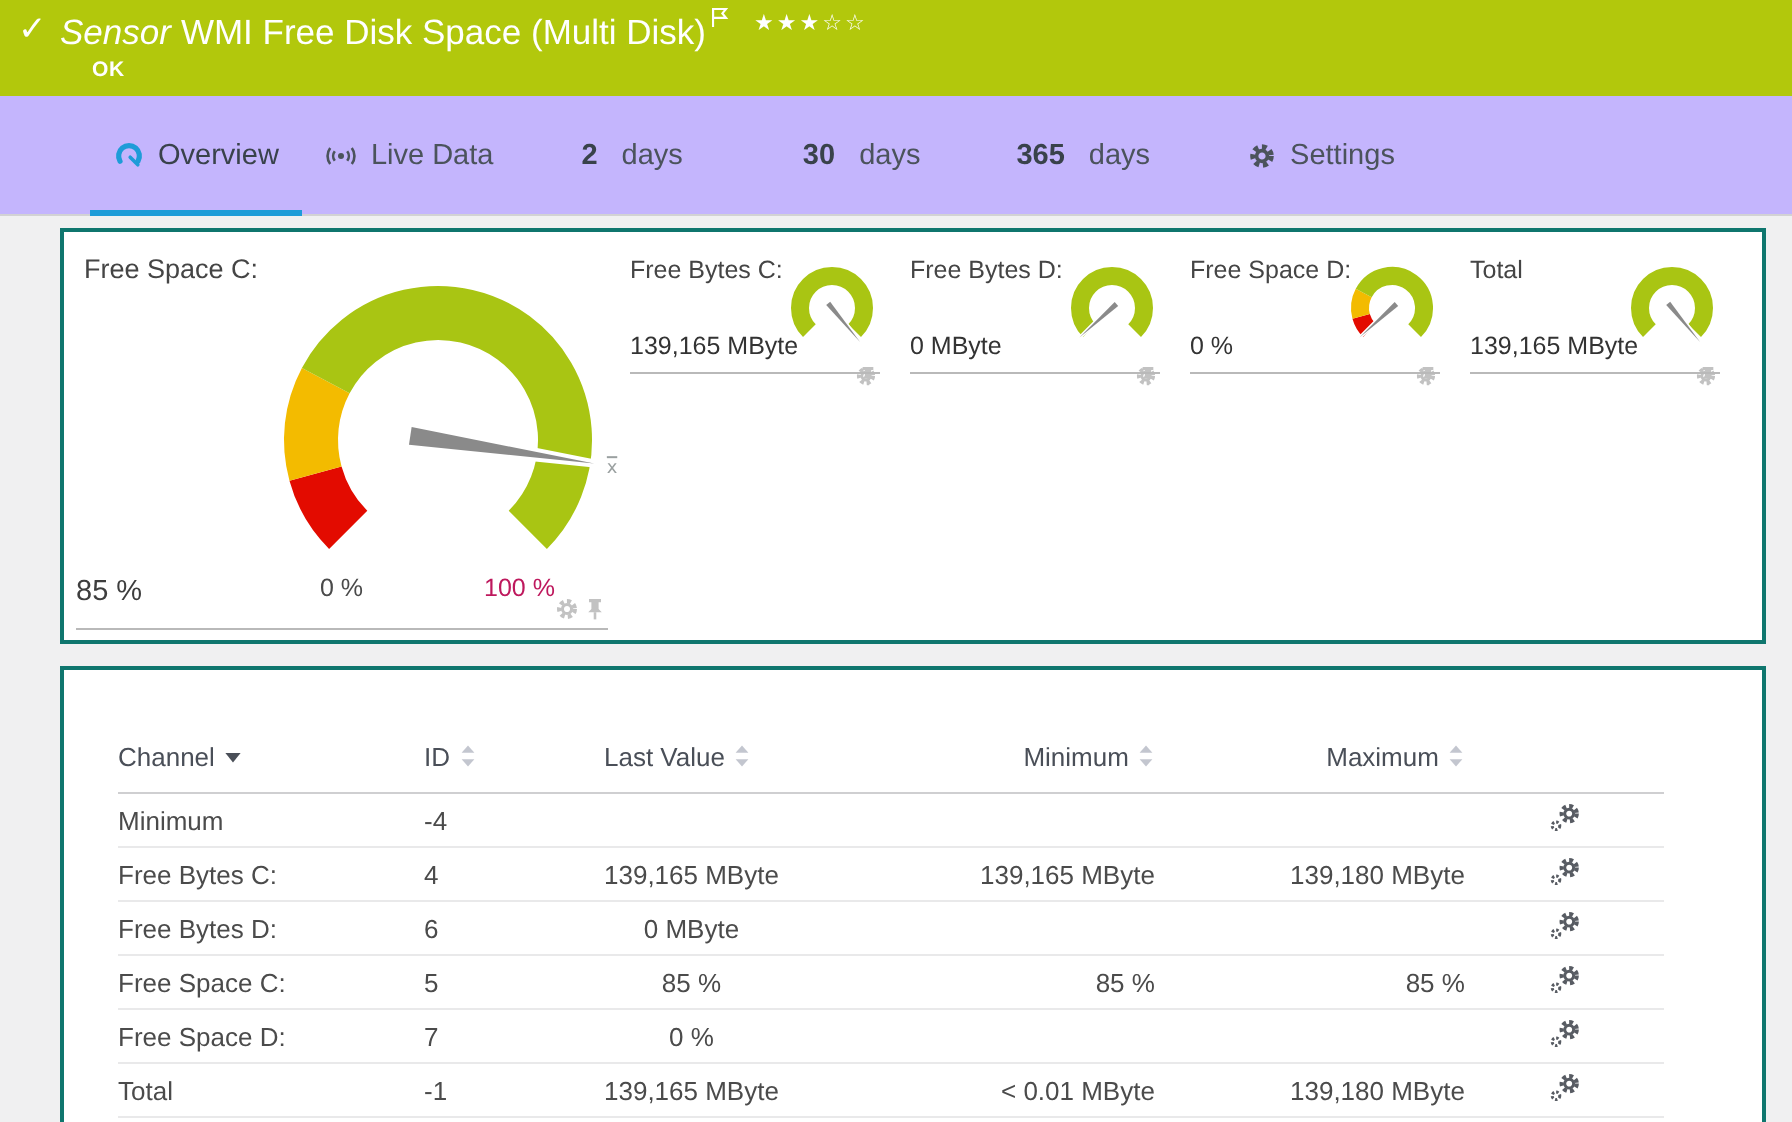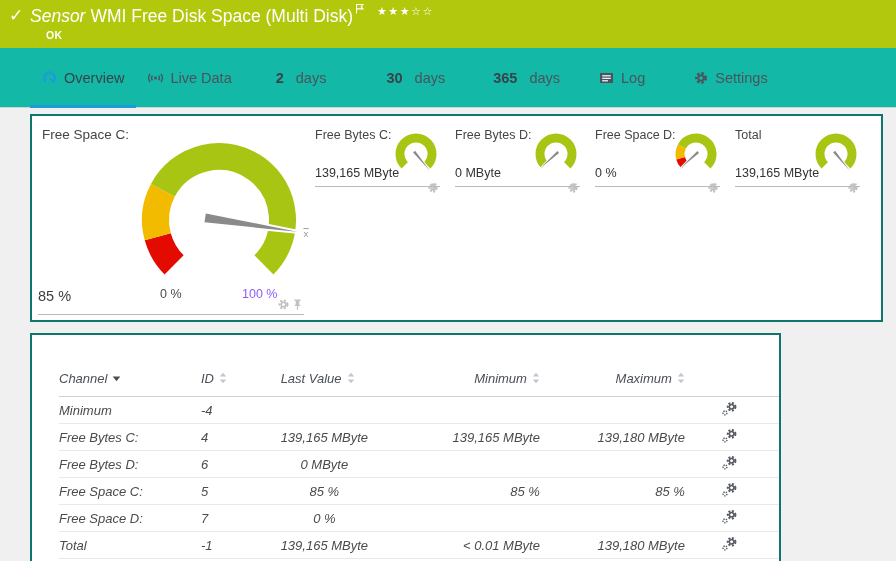--- a/index.html
+++ b/index.html
@@ -10,39 +10,39 @@
   
   .topbar { position:absolute; top:0; left:0; right:0; height:48px; background:#b2c80c; color:#fff; }
   .check-ic { position:absolute; left:9px; top:5px; font-family:"DejaVu Sans",sans-serif; font-size:17px; font-weight:bold; }
   .sensor-title { position:absolute; left:30px; top:4px; font-size:17.5px; white-space:nowrap; }
   .sensor-title em { margin-right:5px; }
   .flag-wrap { display:inline-block; vertical-align:super; margin-left:3px; }
   .stars { display:inline-block; font-family:"DejaVu Sans",sans-serif; font-size:11px; letter-spacing:1.5px; vertical-align:7px; margin-left:12px; }
   .status-ok { position:absolute; left:46px; top:29px; font-size:10.5px; font-weight:bold; letter-spacing:.3px; }
 
   
-  .tabbar { position:absolute; top:48px; left:0; right:0; height:60px; background:#14b8a6; border-bottom:1px solid #d2d2d4; display:flex; align-items:stretch; padding-left:30px; }
+  .tabbar { position:absolute; top:48px; left:0; right:0; height:60px; background:#c4b5fd; border-bottom:1px solid #d2d2d4; display:flex; align-items:stretch; padding-left:45px; }
   .tab { display:flex; align-items:center; gap:7px; padding:0 12px; font-size:14.5px; color:#4b535c; position:relative; cursor:pointer; white-space:nowrap; }
   .tab .ticon { display:flex; color:#4b535c; }
   .tab.active { color:#39424b; }
   .tab.active .ticon { color:#1e9cd8; }
   .tab.active::after { content:""; position:absolute; left:0; right:0; bottom:-1px; height:3px; background:#1e9cd8; }
   .tab-num { font-weight:bold; color:#39424b; margin-right:5px; }
 
   
   .panel { position:absolute; background:#fff; border:2px solid #0f766e; }
   .gauge-panel { left:30px; top:114px; width:853px; height:208px; }
-  .table-panel { left:30px; top:333px; width:751px; height:229px; border-bottom:none;font-style:italic; }
+  .table-panel { left:30px; top:333px; width:853px; height:229px; border-bottom:none; }
 
   
   .gp-label { position:absolute; left:10px; top:11px; font-size:13.5px; color:#454545; }
   .gp-svg { position:absolute; left:97px; top:12px; }
   .gp-value { position:absolute; left:6px; top:172px; font-size:14.5px; color:#3e3e3e; }
   .gp-scale-min { position:absolute; left:128px; top:171px; font-size:12.5px; color:#4a4a4a; }
-  .gp-scale-max { position:absolute; left:210px; top:171px; font-size:12.5px; color:#8b5cf6; }
+  .gp-scale-max { position:absolute; left:210px; top:171px; font-size:12.5px; color:#be185d; }
   .gp-icons { position:absolute; left:246px; top:183px; display:flex; gap:4px; color:#c2c2c2; cursor:pointer; }
   .gp-underline { position:absolute; left:6px; width:266px; top:198px; border-top:1px solid #b9b9b9; }
 
   
   .mini { position:absolute; top:8px; width:125px; height:66px; }
   .mini .m-label { position:absolute; left:0; top:4px; font-size:12.5px; color:#454545; white-space:nowrap; }
   .mini svg { position:absolute; right:0; top:9px; }
   .mini .m-value { position:absolute; left:0; top:42px; font-size:12.5px; color:#333; white-space:nowrap; }
   .mini .m-icons { position:absolute; right:2px; top:50px; display:flex; gap:4px; color:#c2c2c2; cursor:pointer; }
   .mini .m-underline { position:absolute; left:0; right:0; top:62px; border-top:1px solid #b9b9b9; }
@@ -150,28 +150,20 @@
       <span class="tab-num">2</span>
         <span>days</span>
     </div>
     <div class="tab" style="margin-left:36px">
       <span class="tab-num">30</span>
         <span>days</span>
     </div>
     <div class="tab" style="margin-left:24px">
       <span class="tab-num">365</span>
         <span>days</span>
-    </div>
-    <div class="tab" style="margin-left:15px">
-      <span class="ticon">
-          <svg width="15" height="12" viewBox="-7.5 -6 15 12">
-            <use href="#ic-log"></use>
-          </svg>
-        </span>
-      <span>Log</span>
     </div>
     <div class="tab" style="margin-left:25px">
       <span class="ticon">
           <svg width="14" height="14" viewBox="-7 -7 14 14">
             <use href="#gear"></use>
           </svg>
         </span>
       <span>Settings</span>
     </div>
   </div>

